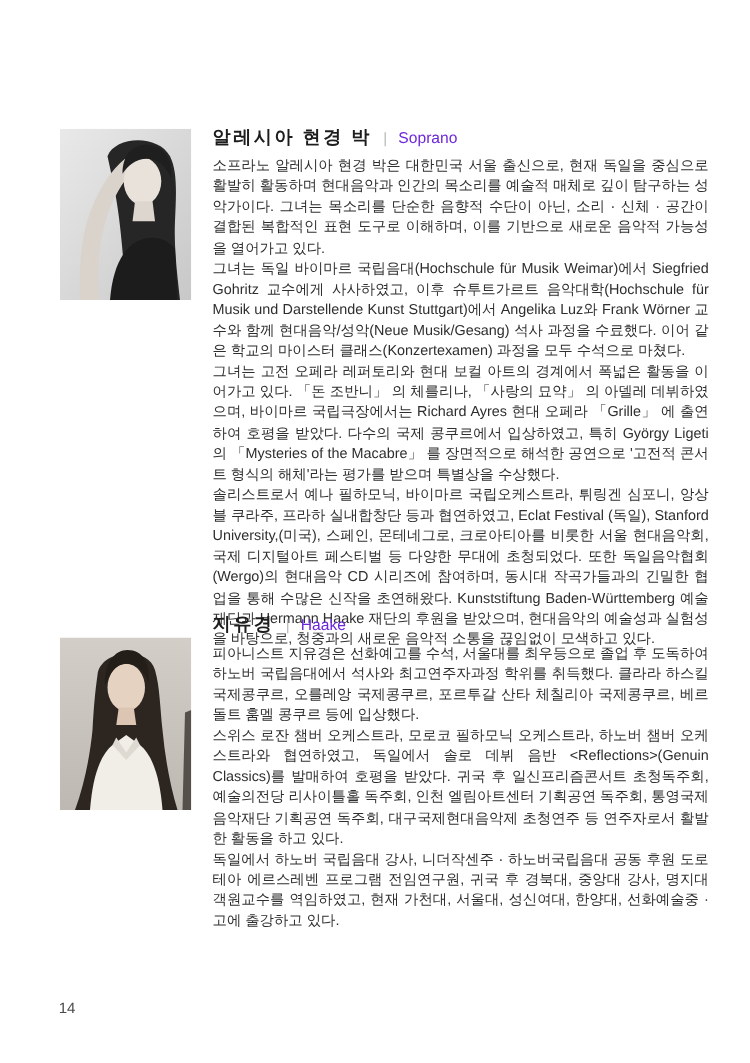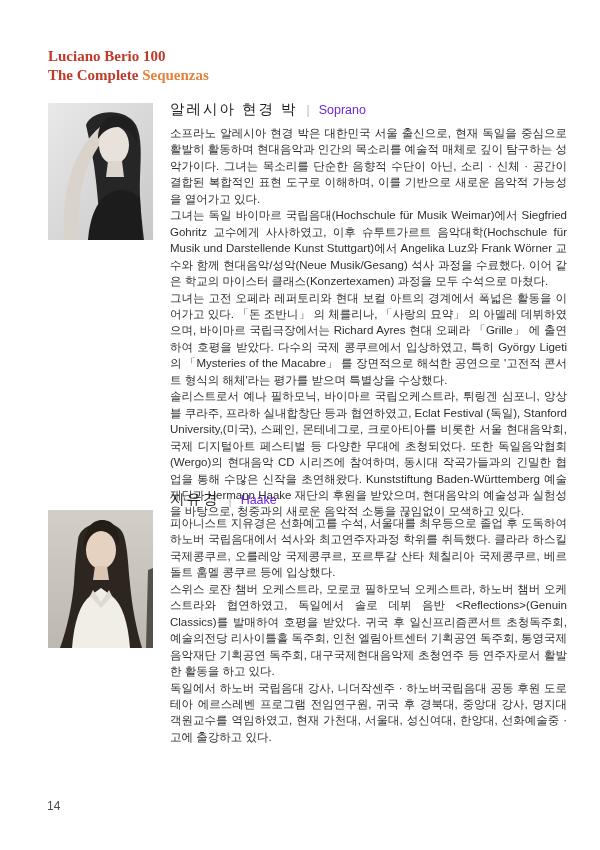--- a/index.html
+++ b/index.html
@@ -16,41 +16,34 @@
   .title-accent { color:#e5813c; }
   .photo {
     position:absolute; left:48px; width:105px; display:block;
   }
   .photo-1 { top:103px; height:137px; }
   .photo-2 { top:510px; height:138px; }
   .bio { position:absolute; left:170px; width:397px; }
   .bio-1 { top:100px; }
   .bio-2 { top:490px; }
   .bio-header { display:flex; align-items:baseline; }
-  .bio-name { font-size:14.5px; color:#1d1d1d; letter-spacing:2px; font-weight:400; }
+  .bio-name { font-size:14.5px; color:#1d1d1d; letter-spacing:2px; font-weight:700; }
   .bio-sep { color:#b8b8b8; margin:0 9px; font-size:12px; font-weight:300; }
   .bio-role { color:#6d28d9; font-size:12.5px; }
   .bio-text {
     margin-top:6px; font-size:11.5px; line-height:16.45px; color:#2e2e2e;
     text-align:justify; white-space:pre-line;
   }
   .page-number { position:absolute; left:47px; top:799px; font-size:12px; color:#4a4a4a; }
 </style>
 </head>
 <body>
 
 <div class="page">
 
-  <div class="title-block">
-    <div>Luciano Berio 100</div>
-    <div>
-      <span>The Complete</span>
-      <span class="title-accent">Sequenzas</span>
-    </div>
-  </div>
 
   <svg class="photo photo-1" viewBox="0 0 105 137" aria-hidden="true">
     <defs>
       <linearGradient id="bg1" x1="0" y1="0" x2="1" y2="1">
         <stop offset="0" stop-color="#e9e9e9"></stop>
         <stop offset="1" stop-color="#c8c8c8"></stop>
       </linearGradient>
     </defs>
     <rect x="0" y="0" width="105" height="137" fill="url(#bg1)"></rect>
     <path fill="#262626" d="M38,22 C44,6 78,4 88,22 C94,34 93,52 92,74 C91,96 94,118 96,137 L52,137 C52,118 50,96 48,78 C46,58 42,40 38,22 Z"></path>

